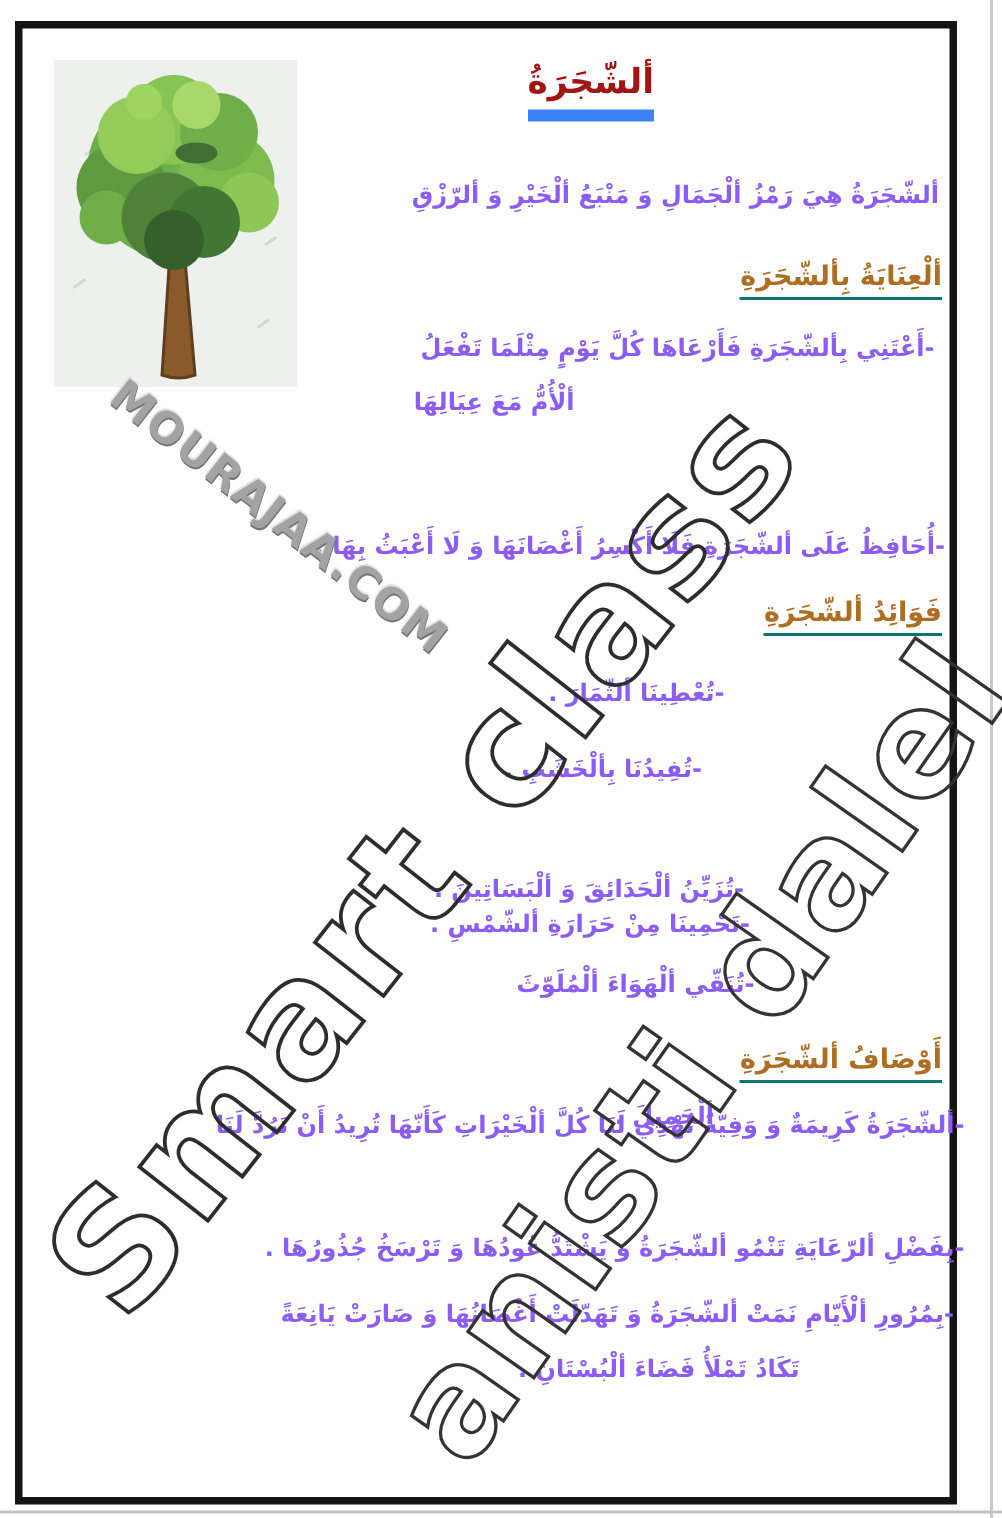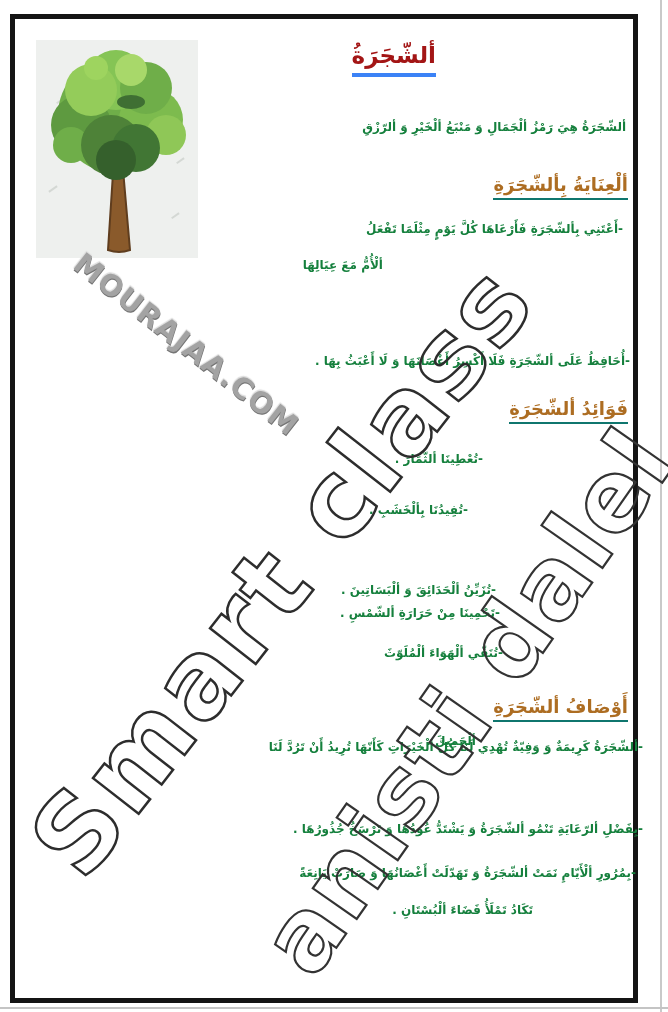--- a/index.html
+++ b/index.html
@@ -15,29 +15,29 @@
   .scan-right{position:absolute;right:6px;top:0;width:2px;height:100%;background:#c9c9c9;}
   .scan-bottom{position:absolute;left:0;bottom:3px;width:100%;height:2px;background:#c4c4c4;}
   
   .frame{
     position:absolute;left:10px;top:14px;width:628px;height:989px;
     border:5px solid #141414;box-sizing:border-box;background:transparent;
   }
   .ar{
     position:absolute;
     direction:rtl;unicode-bidi:embed;
-    color:#15803d;
+    color:#8b5cf6;
     font-weight:700;
-    font-size:12px;
+    font-size:16px;
     white-space:nowrap;
     font-family:"DejaVu Sans",sans-serif;
   }
   .title{
     color:#a31515;font-size:23px;
-    border-bottom:4px solid #3b82f6;
+    border-bottom:8px solid #3b82f6;
     padding-bottom:5px;
   }
   .heading{
     color:#ad6d22;font-size:18px;
     border-bottom:2px solid #0f766e;
     padding-bottom:3px;
   }
   .tree-box{position:absolute;left:36px;top:40px;width:162px;height:218px;}
   
   .wm-moura{

